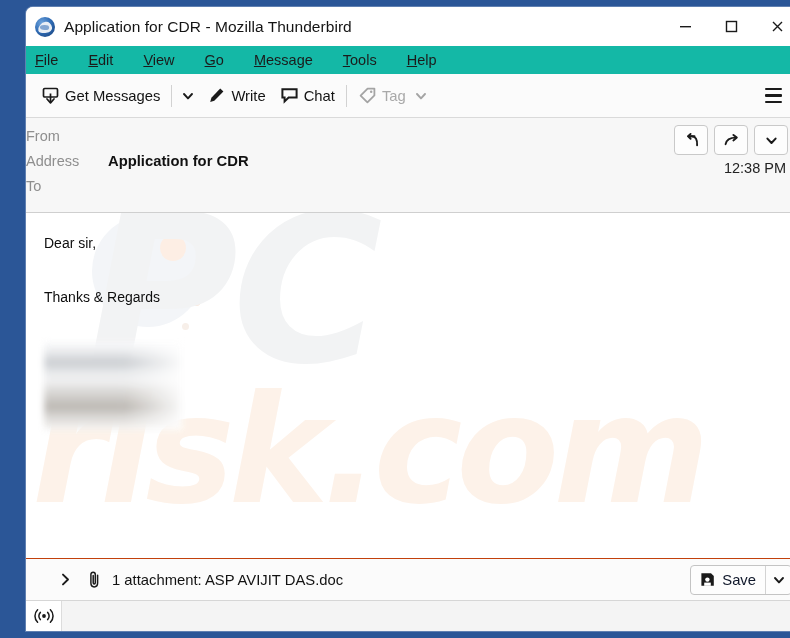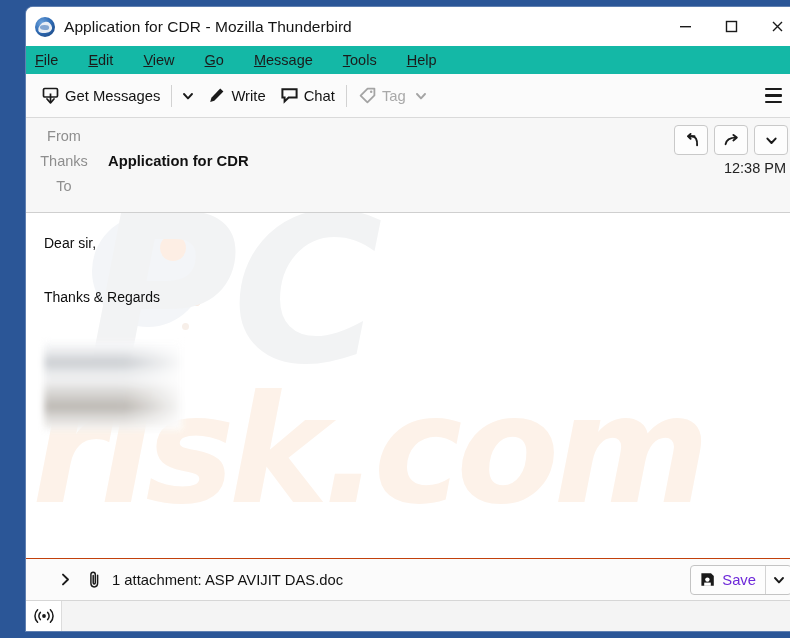--- a/index.html
+++ b/index.html
@@ -165,21 +165,21 @@
     position: relative;
   }
   .hdr-row {
     display: flex;
     align-items: baseline;
     min-height: 25px;
     padding: 1px 0;
   }
   .hdr-label {
     width: 76px;
-    text-align: center;
+    text-align: left;
     font-size: 14.5px;
     color: #8e8e8e;
     flex: 0 0 auto;
     padding-right: 0;
   }
   .hdr-value {
     margin-left: 6px;
     font-size: 14.8px;
     color: #121212;
   }
@@ -319,21 +319,21 @@
     border: 1px solid #c4c4c4;
     border-radius: 4px;
     background: #fdfdfd;
     overflow: hidden;
   }
   .save-main {
     display: flex; align-items: center; gap: 6px;
     padding: 0 9px 0 8px;
     cursor: default;
   }
-  .save-label { font-size: 14.8px; color: #6d28d9; }
+  .save-label { font-size: 14.8px; color: #0f172a; }
   .save-caret {
     width: 26px;
     display: flex; align-items: center; justify-content: center;
     border-left: 1px solid #d3d3d3;
     cursor: default;
   }
 
   
   .statusbar {
     height: 31px;
@@ -445,21 +445,21 @@
   </div>
 
   <div class="msg-header">
 
     <div class="hdr-row">
       <div class="hdr-label">From</div>
       <div class="hdr-value"></div>
     </div>
 
     <div class="hdr-row">
-      <div class="hdr-label">Thanks</div>
+      <div class="hdr-label">Address</div>
       <div class="hdr-value bold">Application for CDR</div>
     </div>
 
     <div class="hdr-row">
       <div class="hdr-label">To</div>
       <div class="hdr-value"></div>
     </div>
 
     <div class="hdr-time">12:38 PM</div>
 

